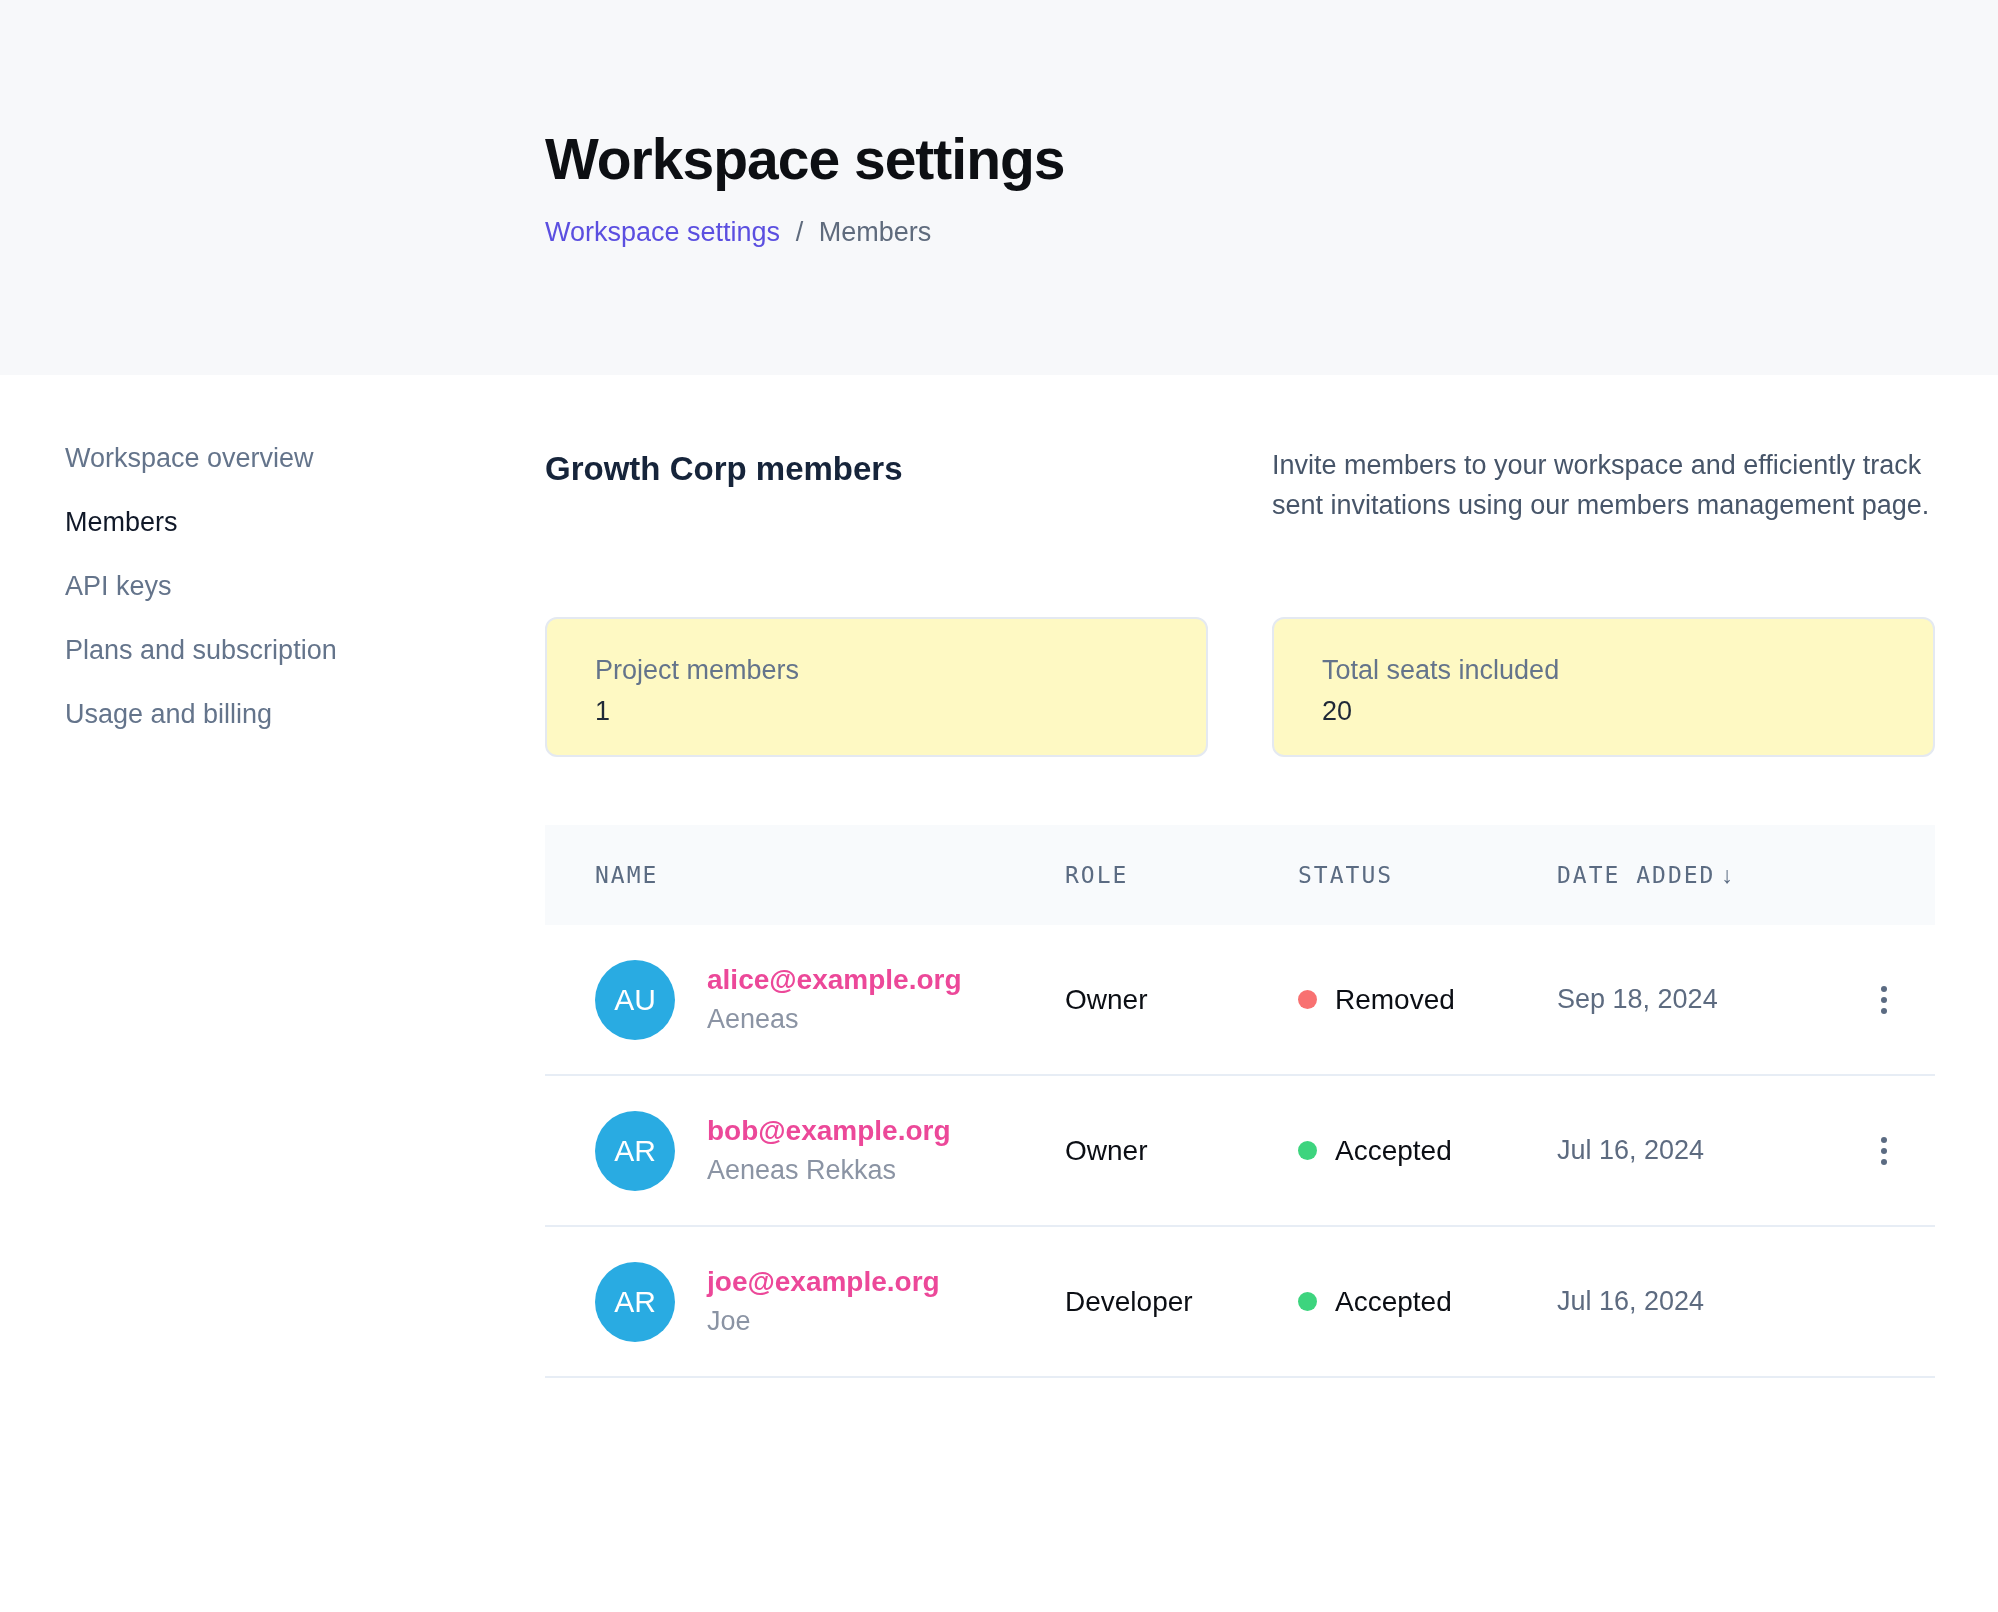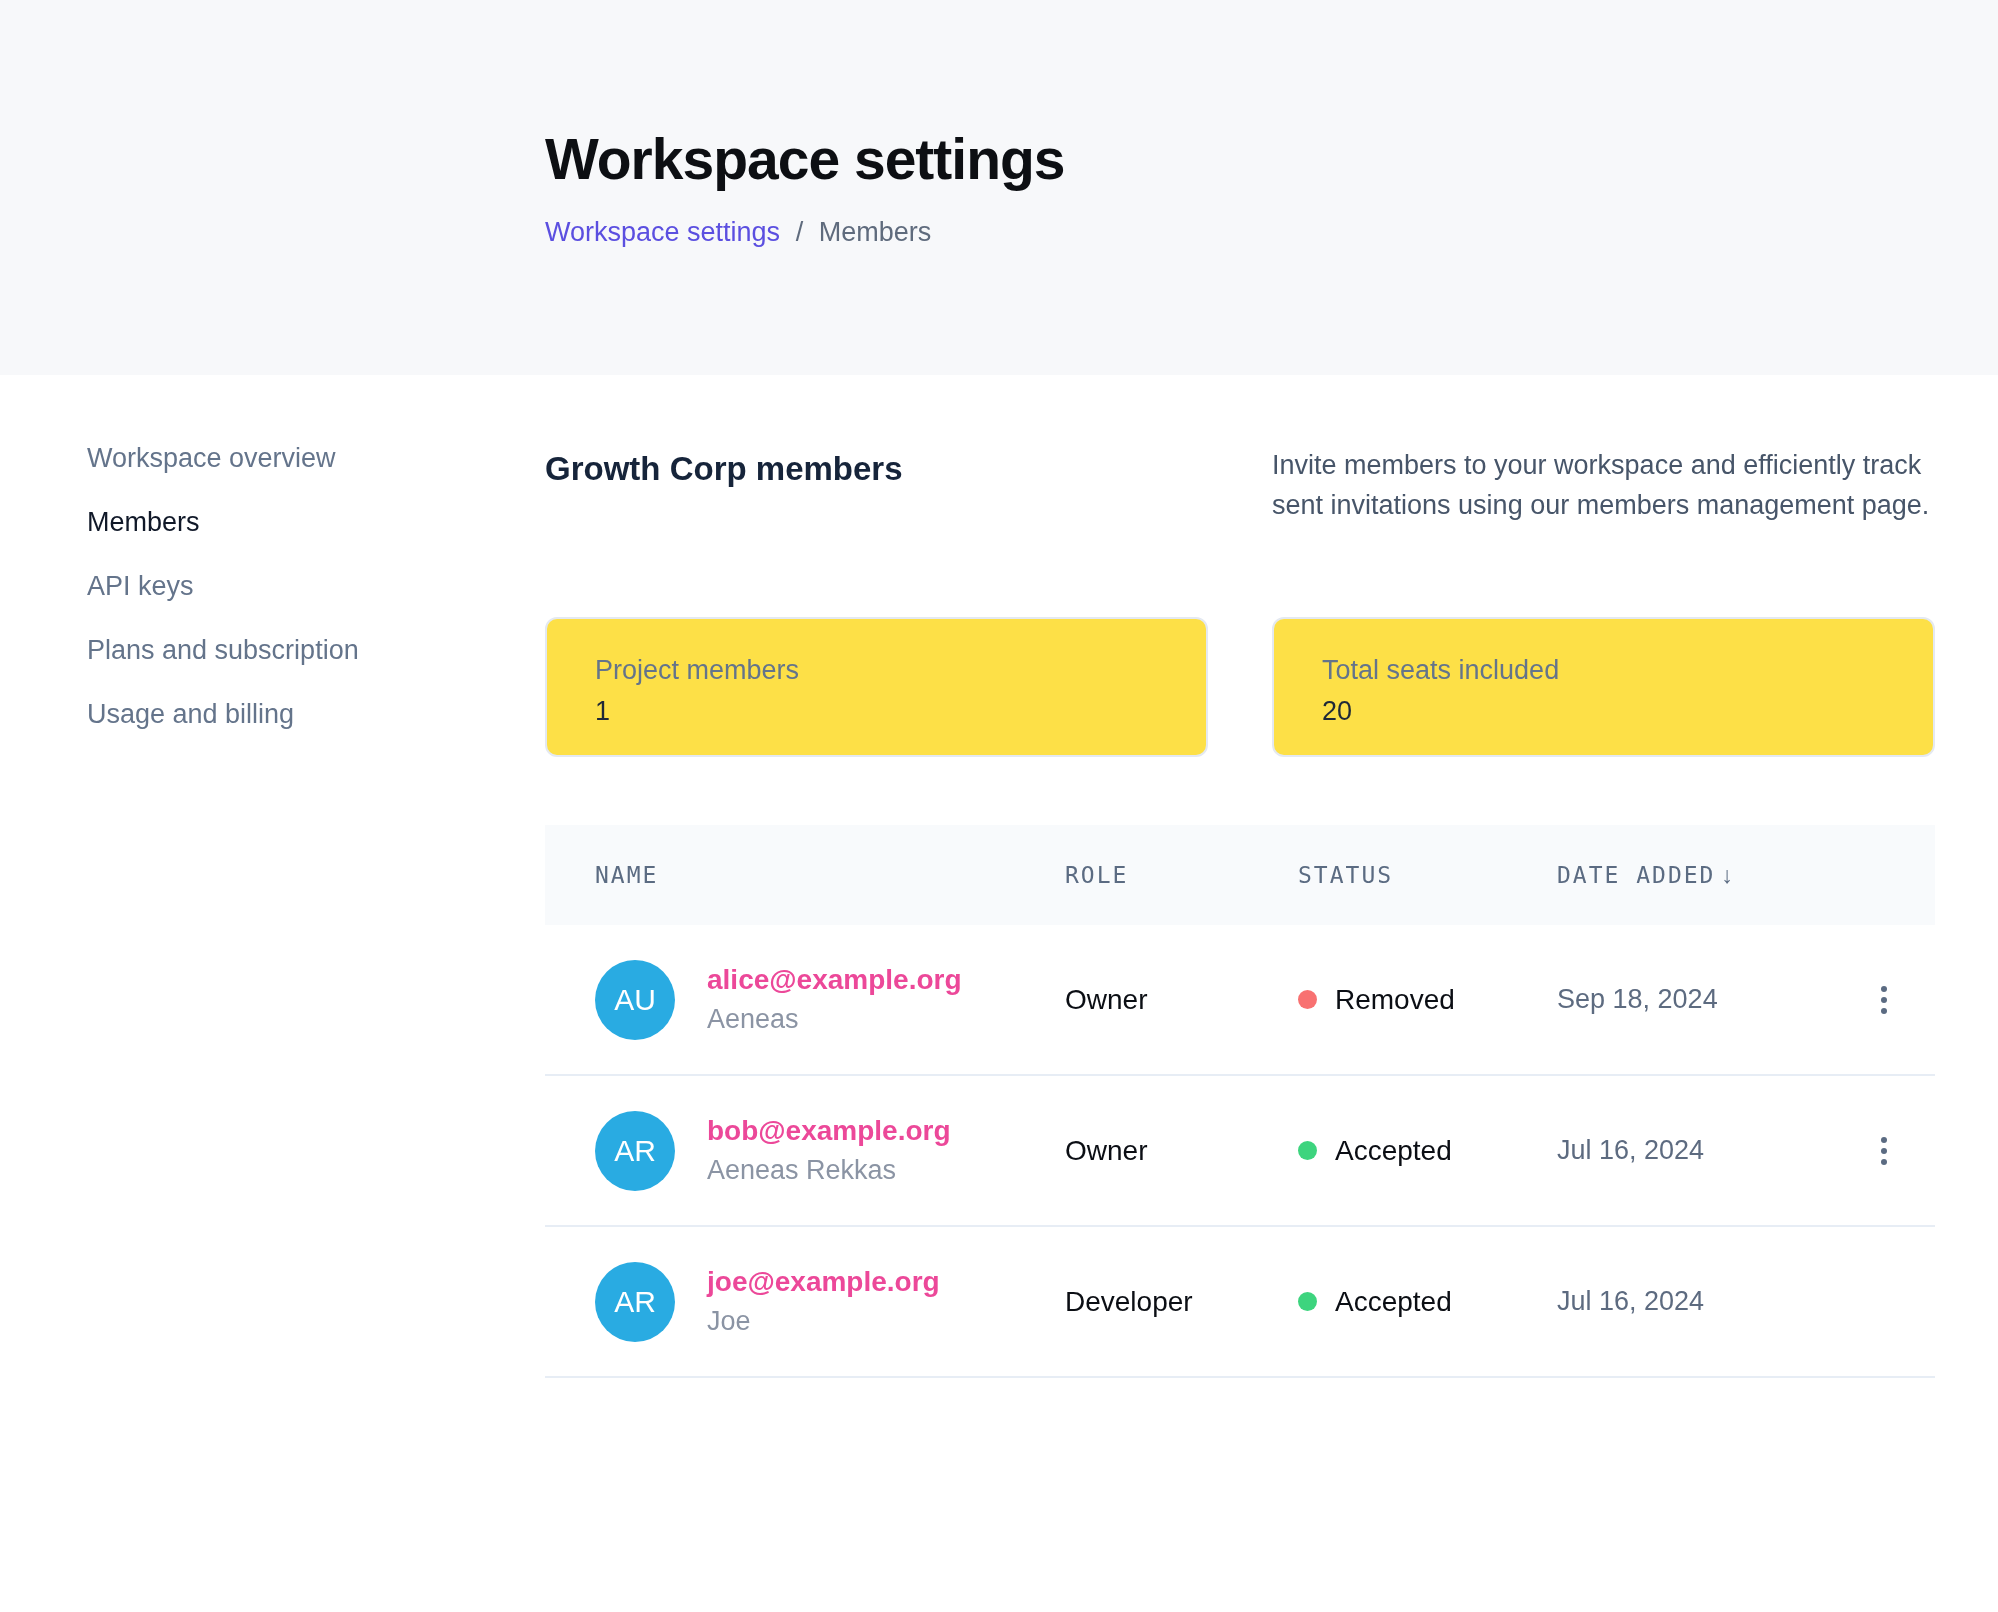--- a/index.html
+++ b/index.html
@@ -22,40 +22,40 @@
     font-size: 57px; font-weight: 700; letter-spacing: -1px;
     color: #0d0f13; line-height: 1.1;
   }
   .breadcrumb { margin-top: 26px; font-size: 27px; }
   .breadcrumb a, .crumb-link { color: #5b4fe0; text-decoration: none; cursor: pointer; }
   .crumb-sep, .crumb-current { color: #5f6b7d; }
   .crumb-sep { margin: 0 8px; }
 
   
   .content { display: flex; padding-top: 70px; }
-  .sidebar { width: 545px; padding-left: 87px; flex: none; text-align: right; }
+  .sidebar { width: 545px; padding-left: 65px; flex: none; text-align: right; }
   .sidebar-item {
     font-size: 27px; color: #64748b; margin-bottom: 37px; line-height: 27px;
     cursor: pointer; width: fit-content;
   }
   .sidebar-item.active { color: #101828; font-weight: 500; }
 
   .main { width: 1390px; flex: none; }
 
   .section-head { display: flex; justify-content: space-between; align-items: flex-start; }
   .section-title { font-size: 33px; font-weight: 600; color: #16243a; margin-top: 5px; text-align: center; }
   .section-desc {
     width: 663px; font-size: 27px; color: #475569; line-height: 40px;
   }
 
   
   .stats-row { display: flex; gap: 64px; margin-top: 92px; }
   .stat-card {
     width: 663px; height: 140px;
-    border: 2px solid #e4e9f1; border-radius: 12px; background: #fde047;
+    border: 2px solid #e4e9f1; border-radius: 12px; background: #fef9c3;
     padding: 36px 0 0 48px;
   }
   .stat-label { font-size: 27px; color: #64748b; }
   .stat-value { font-size: 27px; color: #1f2937; margin-top: 10px; }
 
   
   .filter-row { display: flex; gap: 32px; margin-top: 70px; }
   .filter-input {
     width: 1013px; height: 78px;
     border: 2px solid #e2e8f0; border-radius: 10px;

